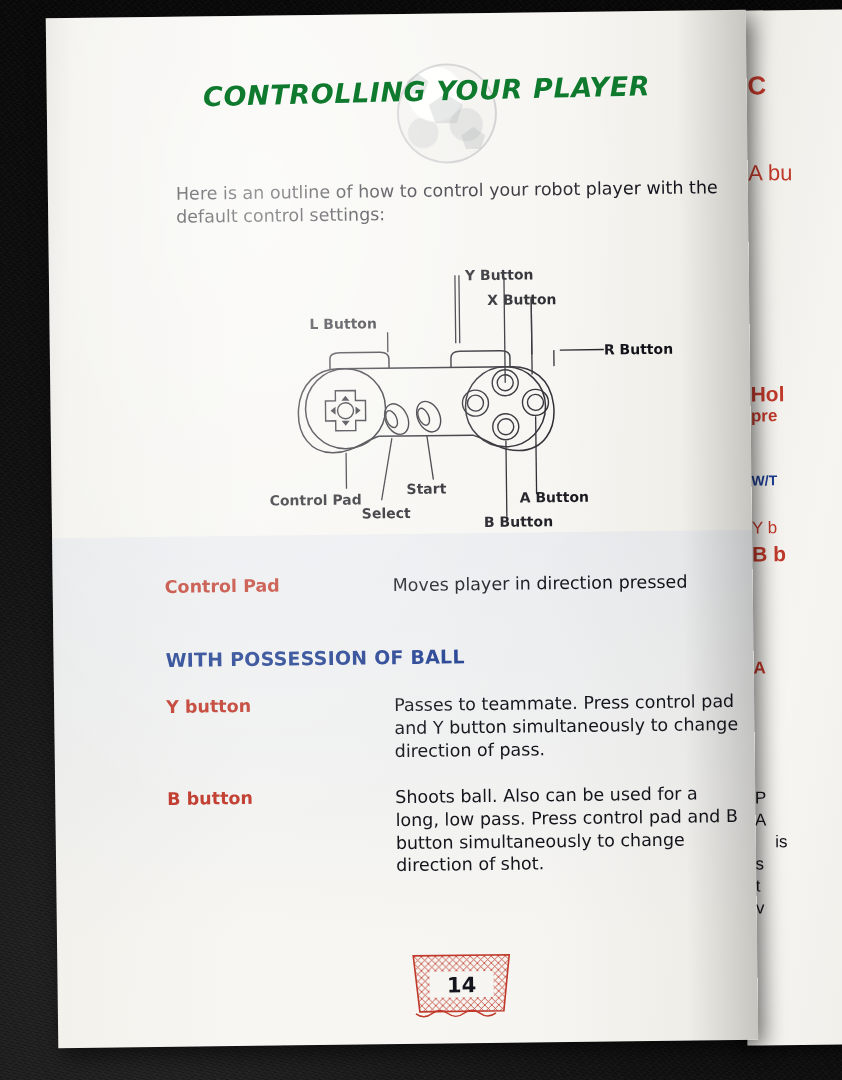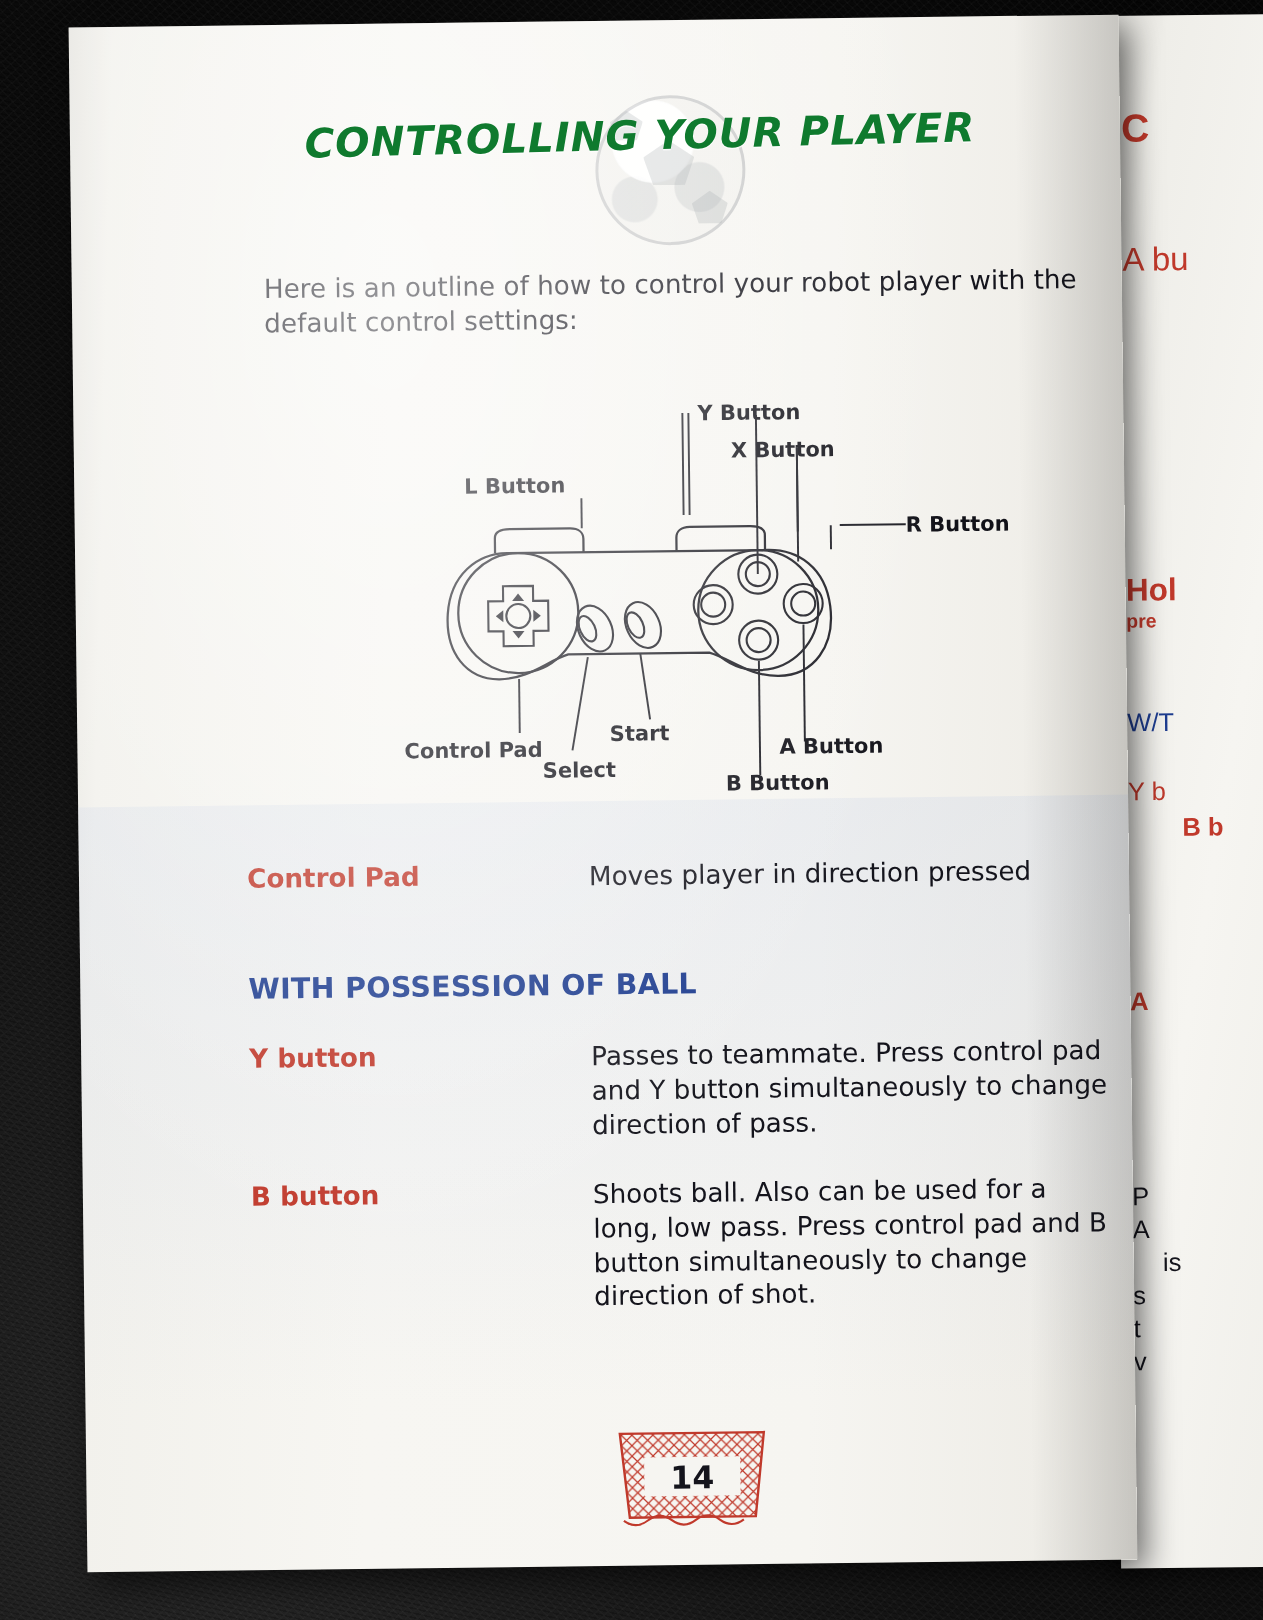--- a/index.html
+++ b/index.html
@@ -222,24 +222,24 @@
 </head>
 <body>
 
 <div id="scene">
   <div id="grain"></div>
 
   <div id="right-page">
     <div class="rtext" style="top:60px;color:#c0392b;font-weight:bold;font-size:26px;">C</div>
     <div class="rtext" style="top:150px;color:#c0392b;font-weight:normal;font-size:22px;">A bu</div>
     <div class="rtext" style="top:372px;color:#c0392b;font-weight:bold;font-size:21px;">Hol</div>
-    <div class="rtext" style="top:396px;color:#c0392b;font-weight:bold;font-size:13px;">pre</div>
-    <div class="rtext" style="top:462px;color:#1d3c8f;font-weight:normal;font-size:17px;">W/T</div>
+    <div class="rtext" style="top:396px;color:#c0392b;font-weight:bold;font-size:17px;">pre</div>
+    <div class="rtext" style="top:462px;color:#1d3c8f;font-weight:bold;font-size:14px;">W/T</div>
     <div class="rtext" style="top:508px;color:#c0392b;font-weight:normal;font-size:17px;">Y b</div>
-    <div class="rtext" style="top:532px;color:#c0392b;font-weight:bold;font-size:17px;padding-left:36px;">B b</div>
+    <div class="rtext" style="top:532px;color:#c0392b;font-weight:bold;font-size:21px;">B b</div>
     <div class="rtext" style="top:648px;color:#c0392b;font-weight:bold;font-size:17px;">A</div>
     <div class="rtext" style="top:778px;color:#14141c;font-size:17px;">P</div>
     <div class="rtext" style="top:800px;color:#14141c;font-size:17px;">A</div>
     <div class="rtext" style="top:822px;color:#14141c;font-size:17px;margin-left:20px;">is</div>
     <div class="rtext" style="top:844px;color:#14141c;font-size:17px;">s</div>
     <div class="rtext" style="top:866px;color:#14141c;font-size:17px;">t</div>
     <div class="rtext" style="top:888px;color:#14141c;font-size:17px;">v</div>
   </div>
 
   <div id="left-page">

